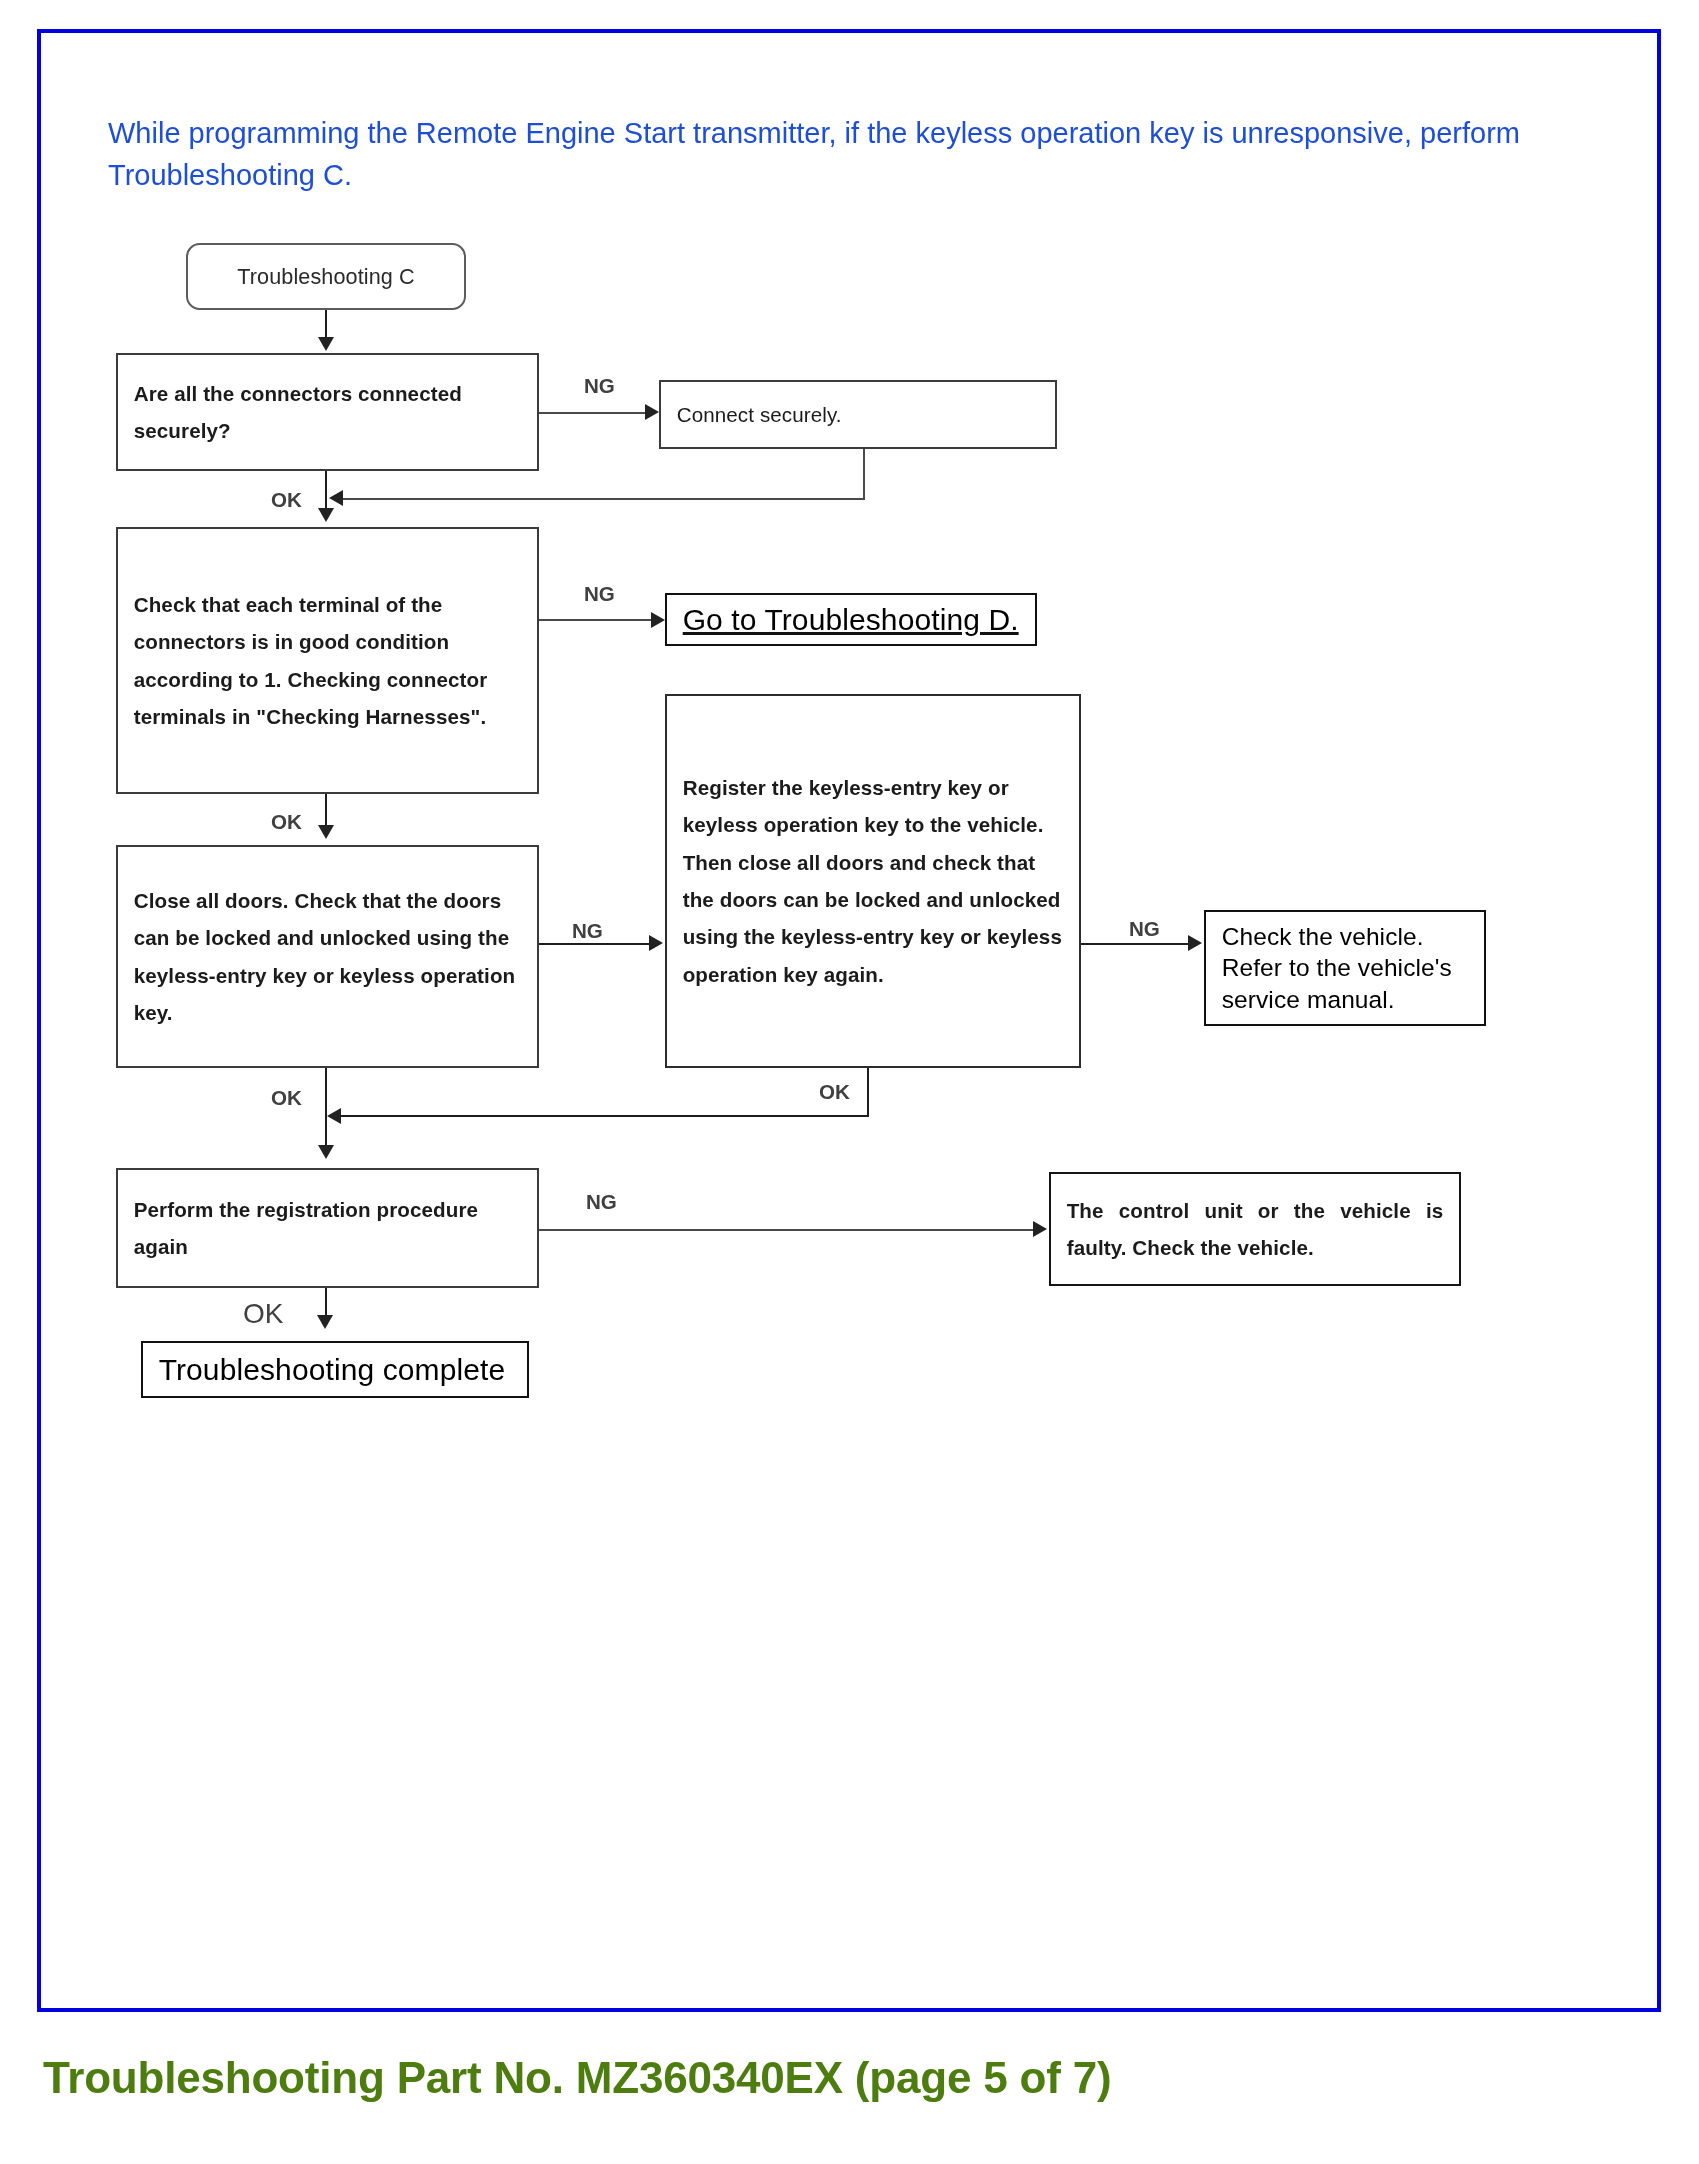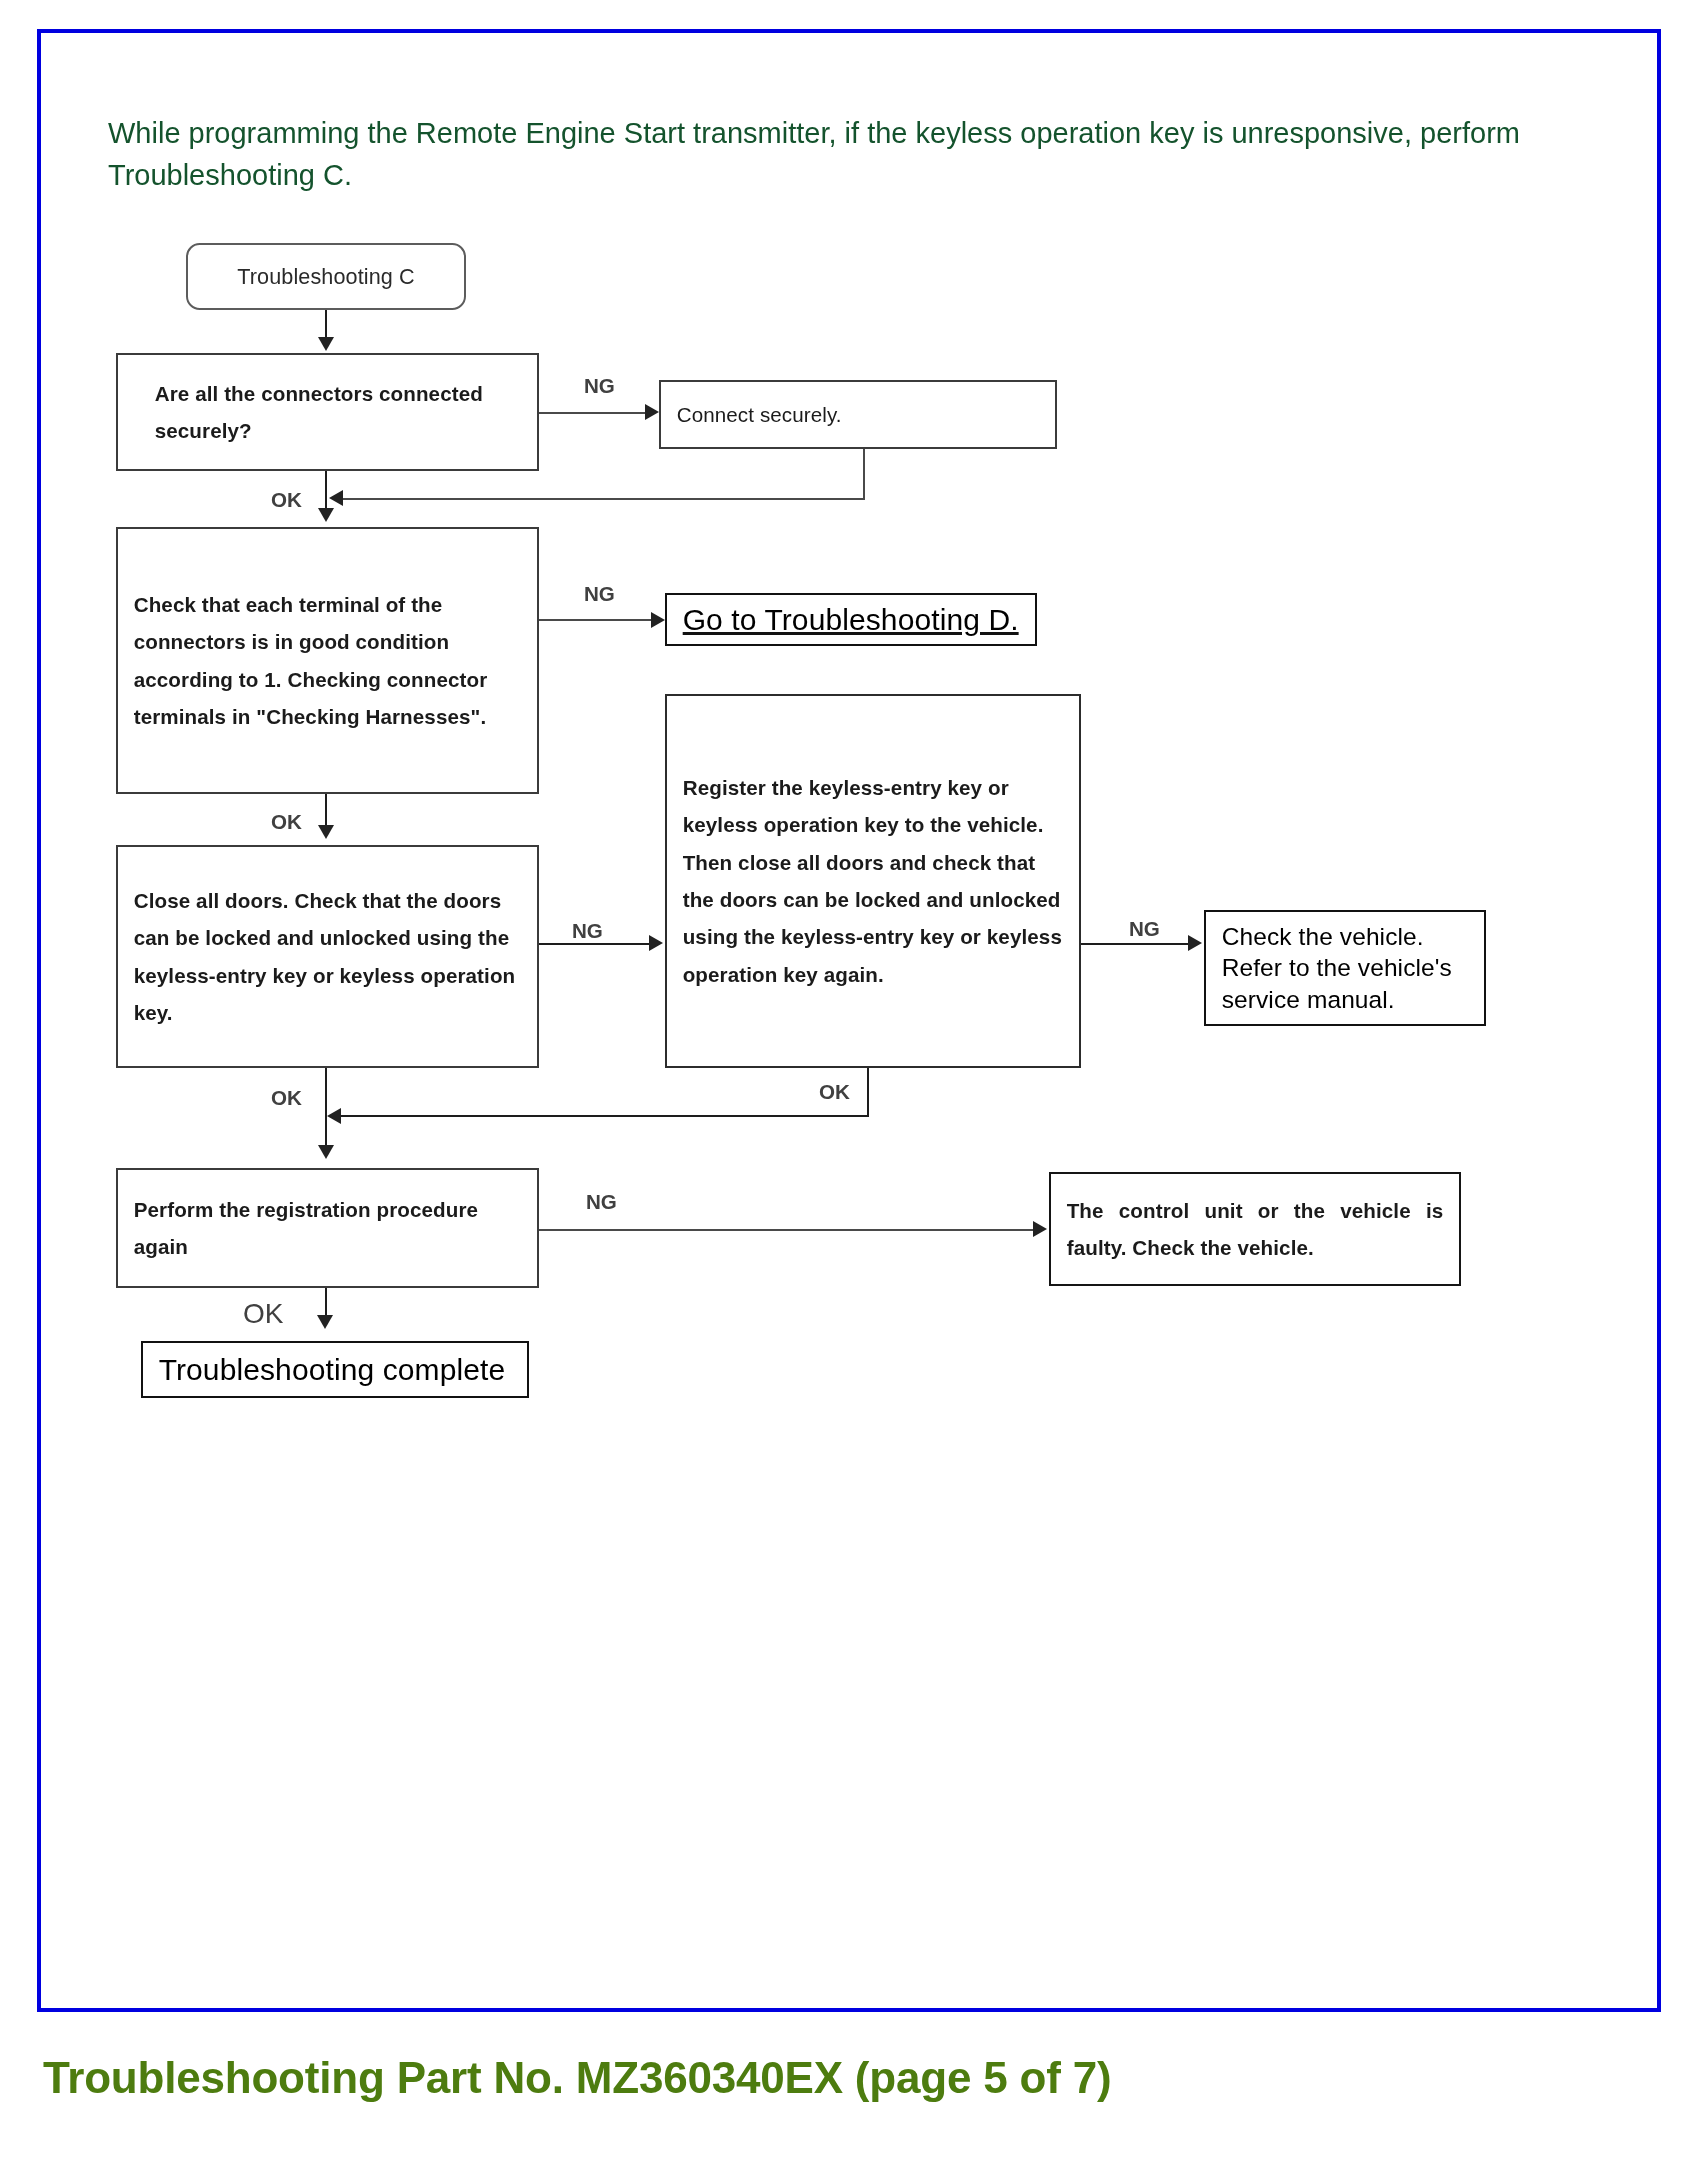--- a/index.html
+++ b/index.html
@@ -31,21 +31,21 @@
     background: #ffffff;
   }
   
   #intro {
     position: absolute;
     left: 108px;
     top: 83px;
     width: 1451px;
     font-size: 29px;
     line-height: 1.45;
-    color: #14532d;
+    color: #1d4ed8;
   }
   
   #flow {
     position: absolute;
     left: 0;
     top: 0;
     width: 1664px;
     height: 2164px;
   }
   .node {
@@ -82,21 +82,20 @@
     font-size: 21.6px;
     font-weight: normal;
     color: #2a2a2a;
   }
   
   #n-connectors {
     left: 116px;
     top: 353px;
     width: 423px;
     height: 118px;
-    padding-left: 21px;
   }
   
   #n-connect-securely {
     left: 659px;
     top: 380px;
     width: 398px;
     height: 69px;
   }
   #n-connect-securely .txt { font-weight: normal; }
   

